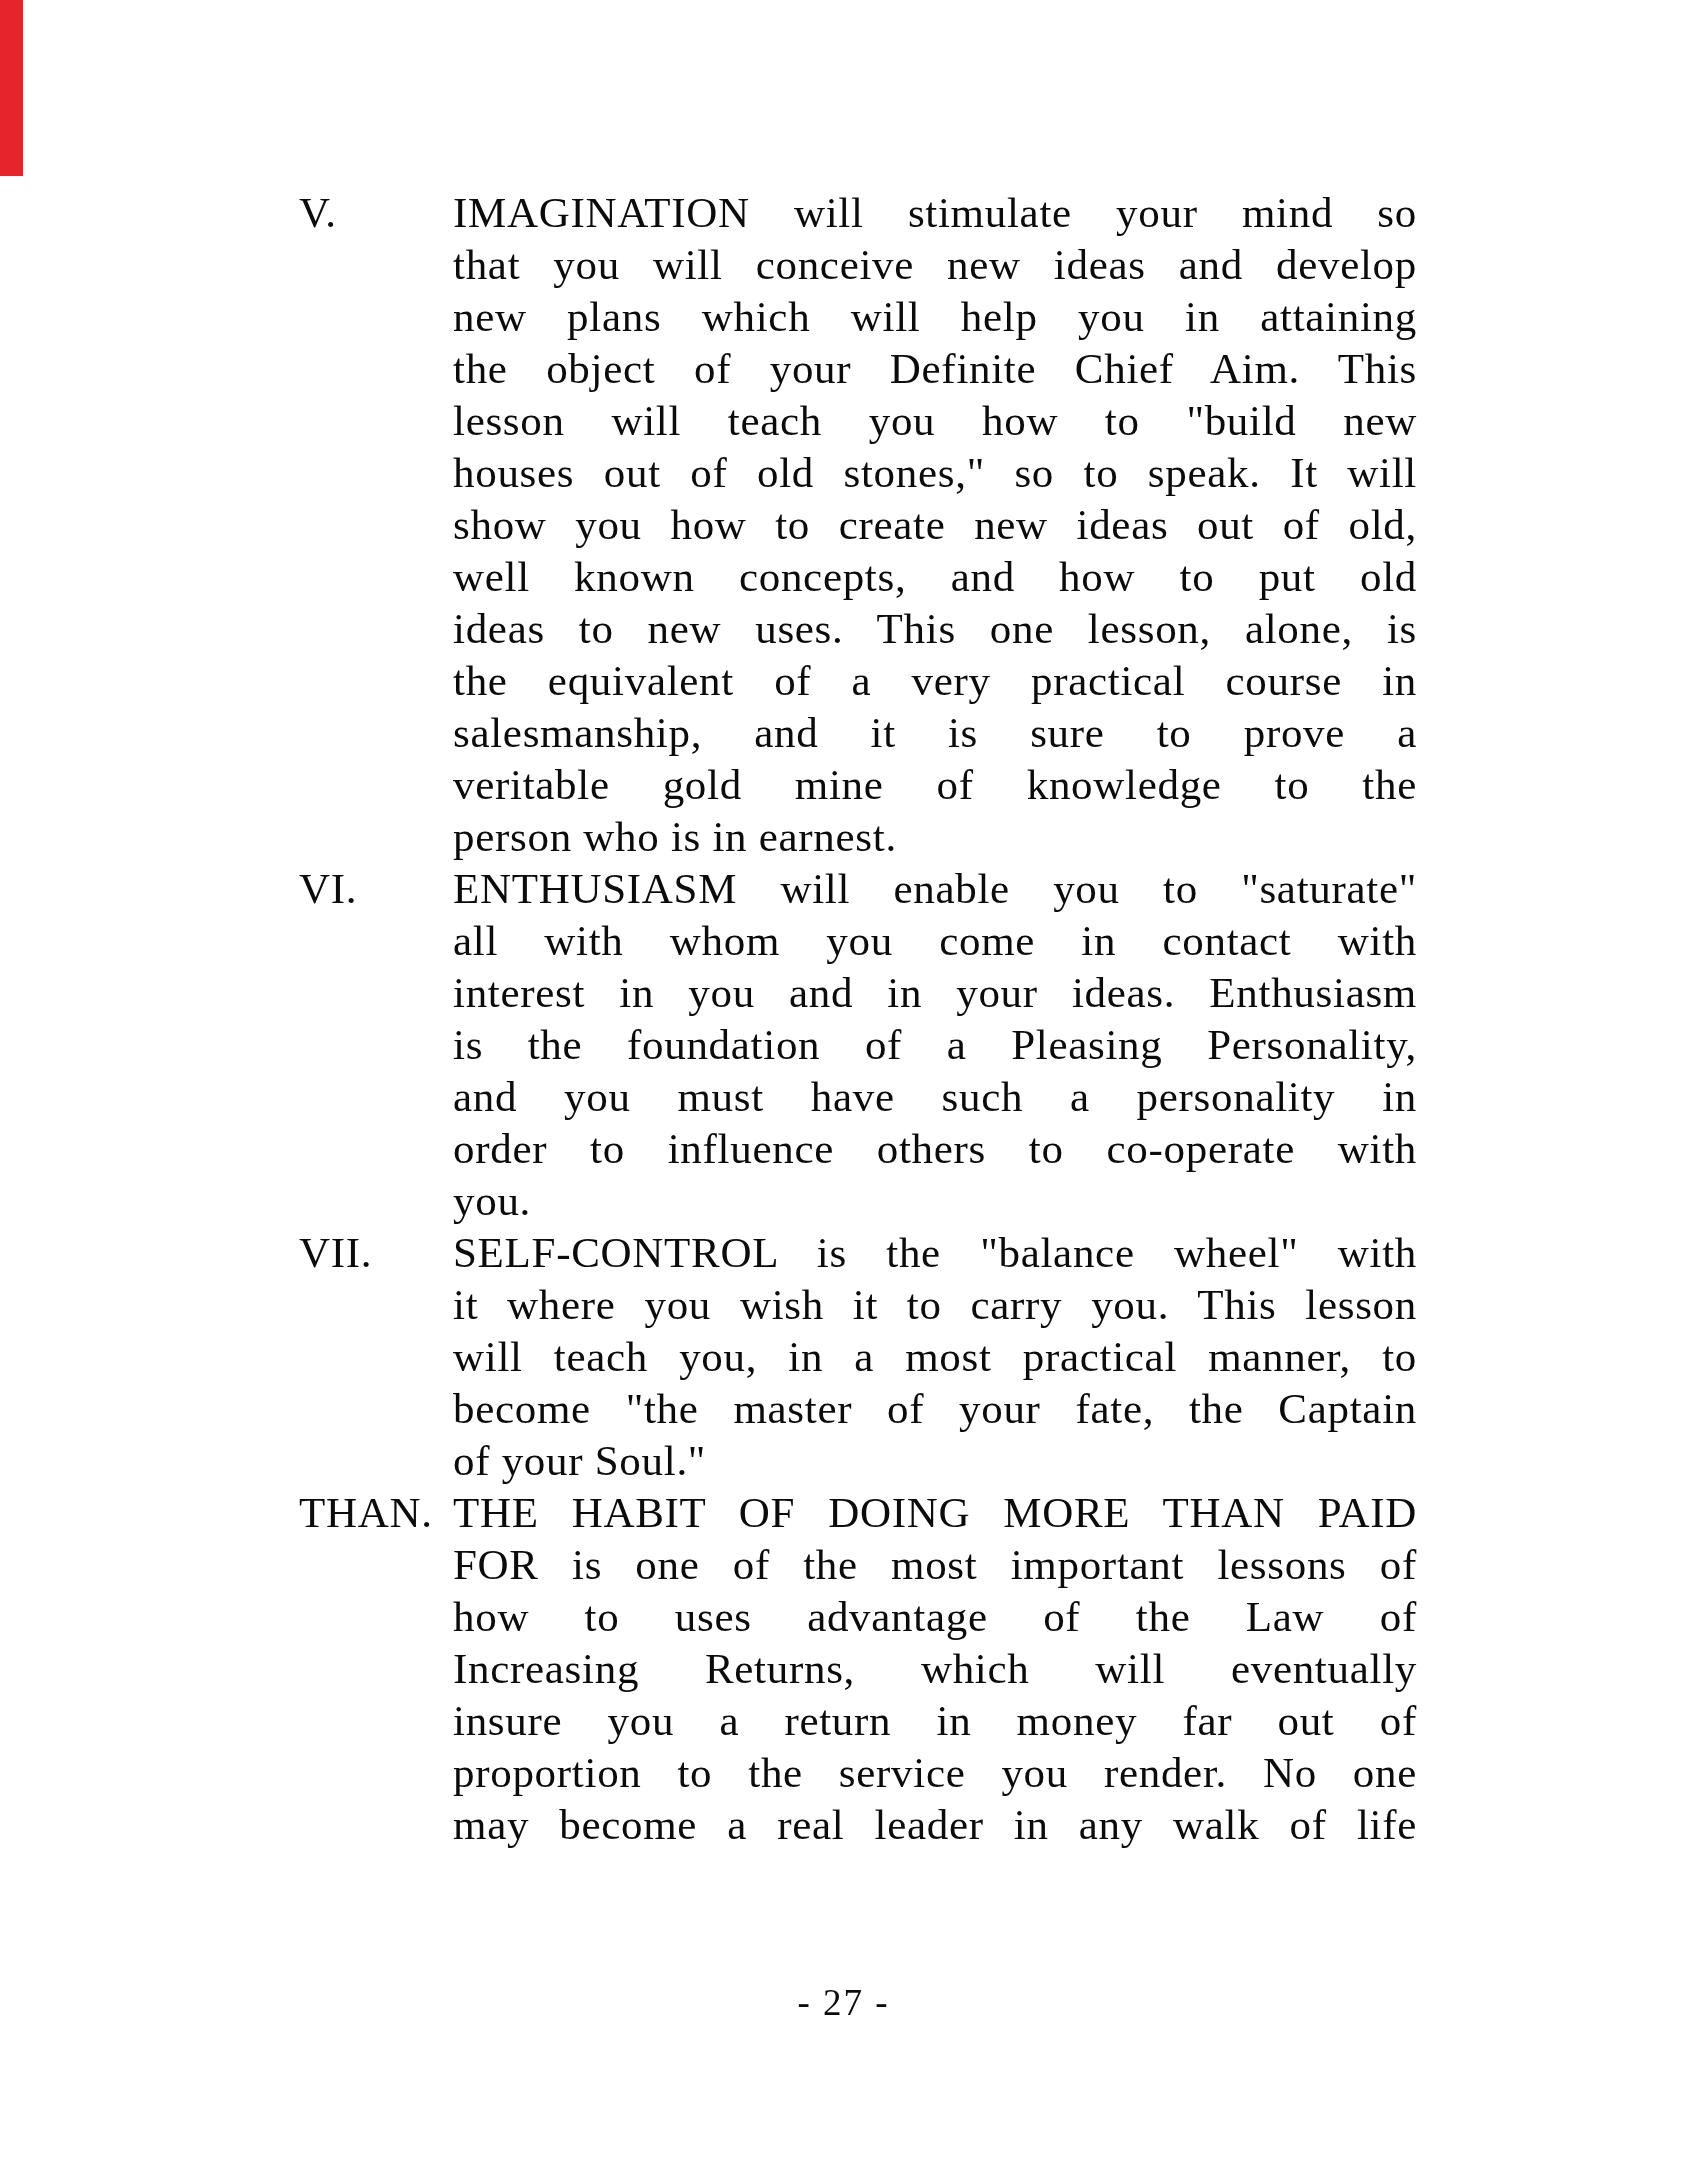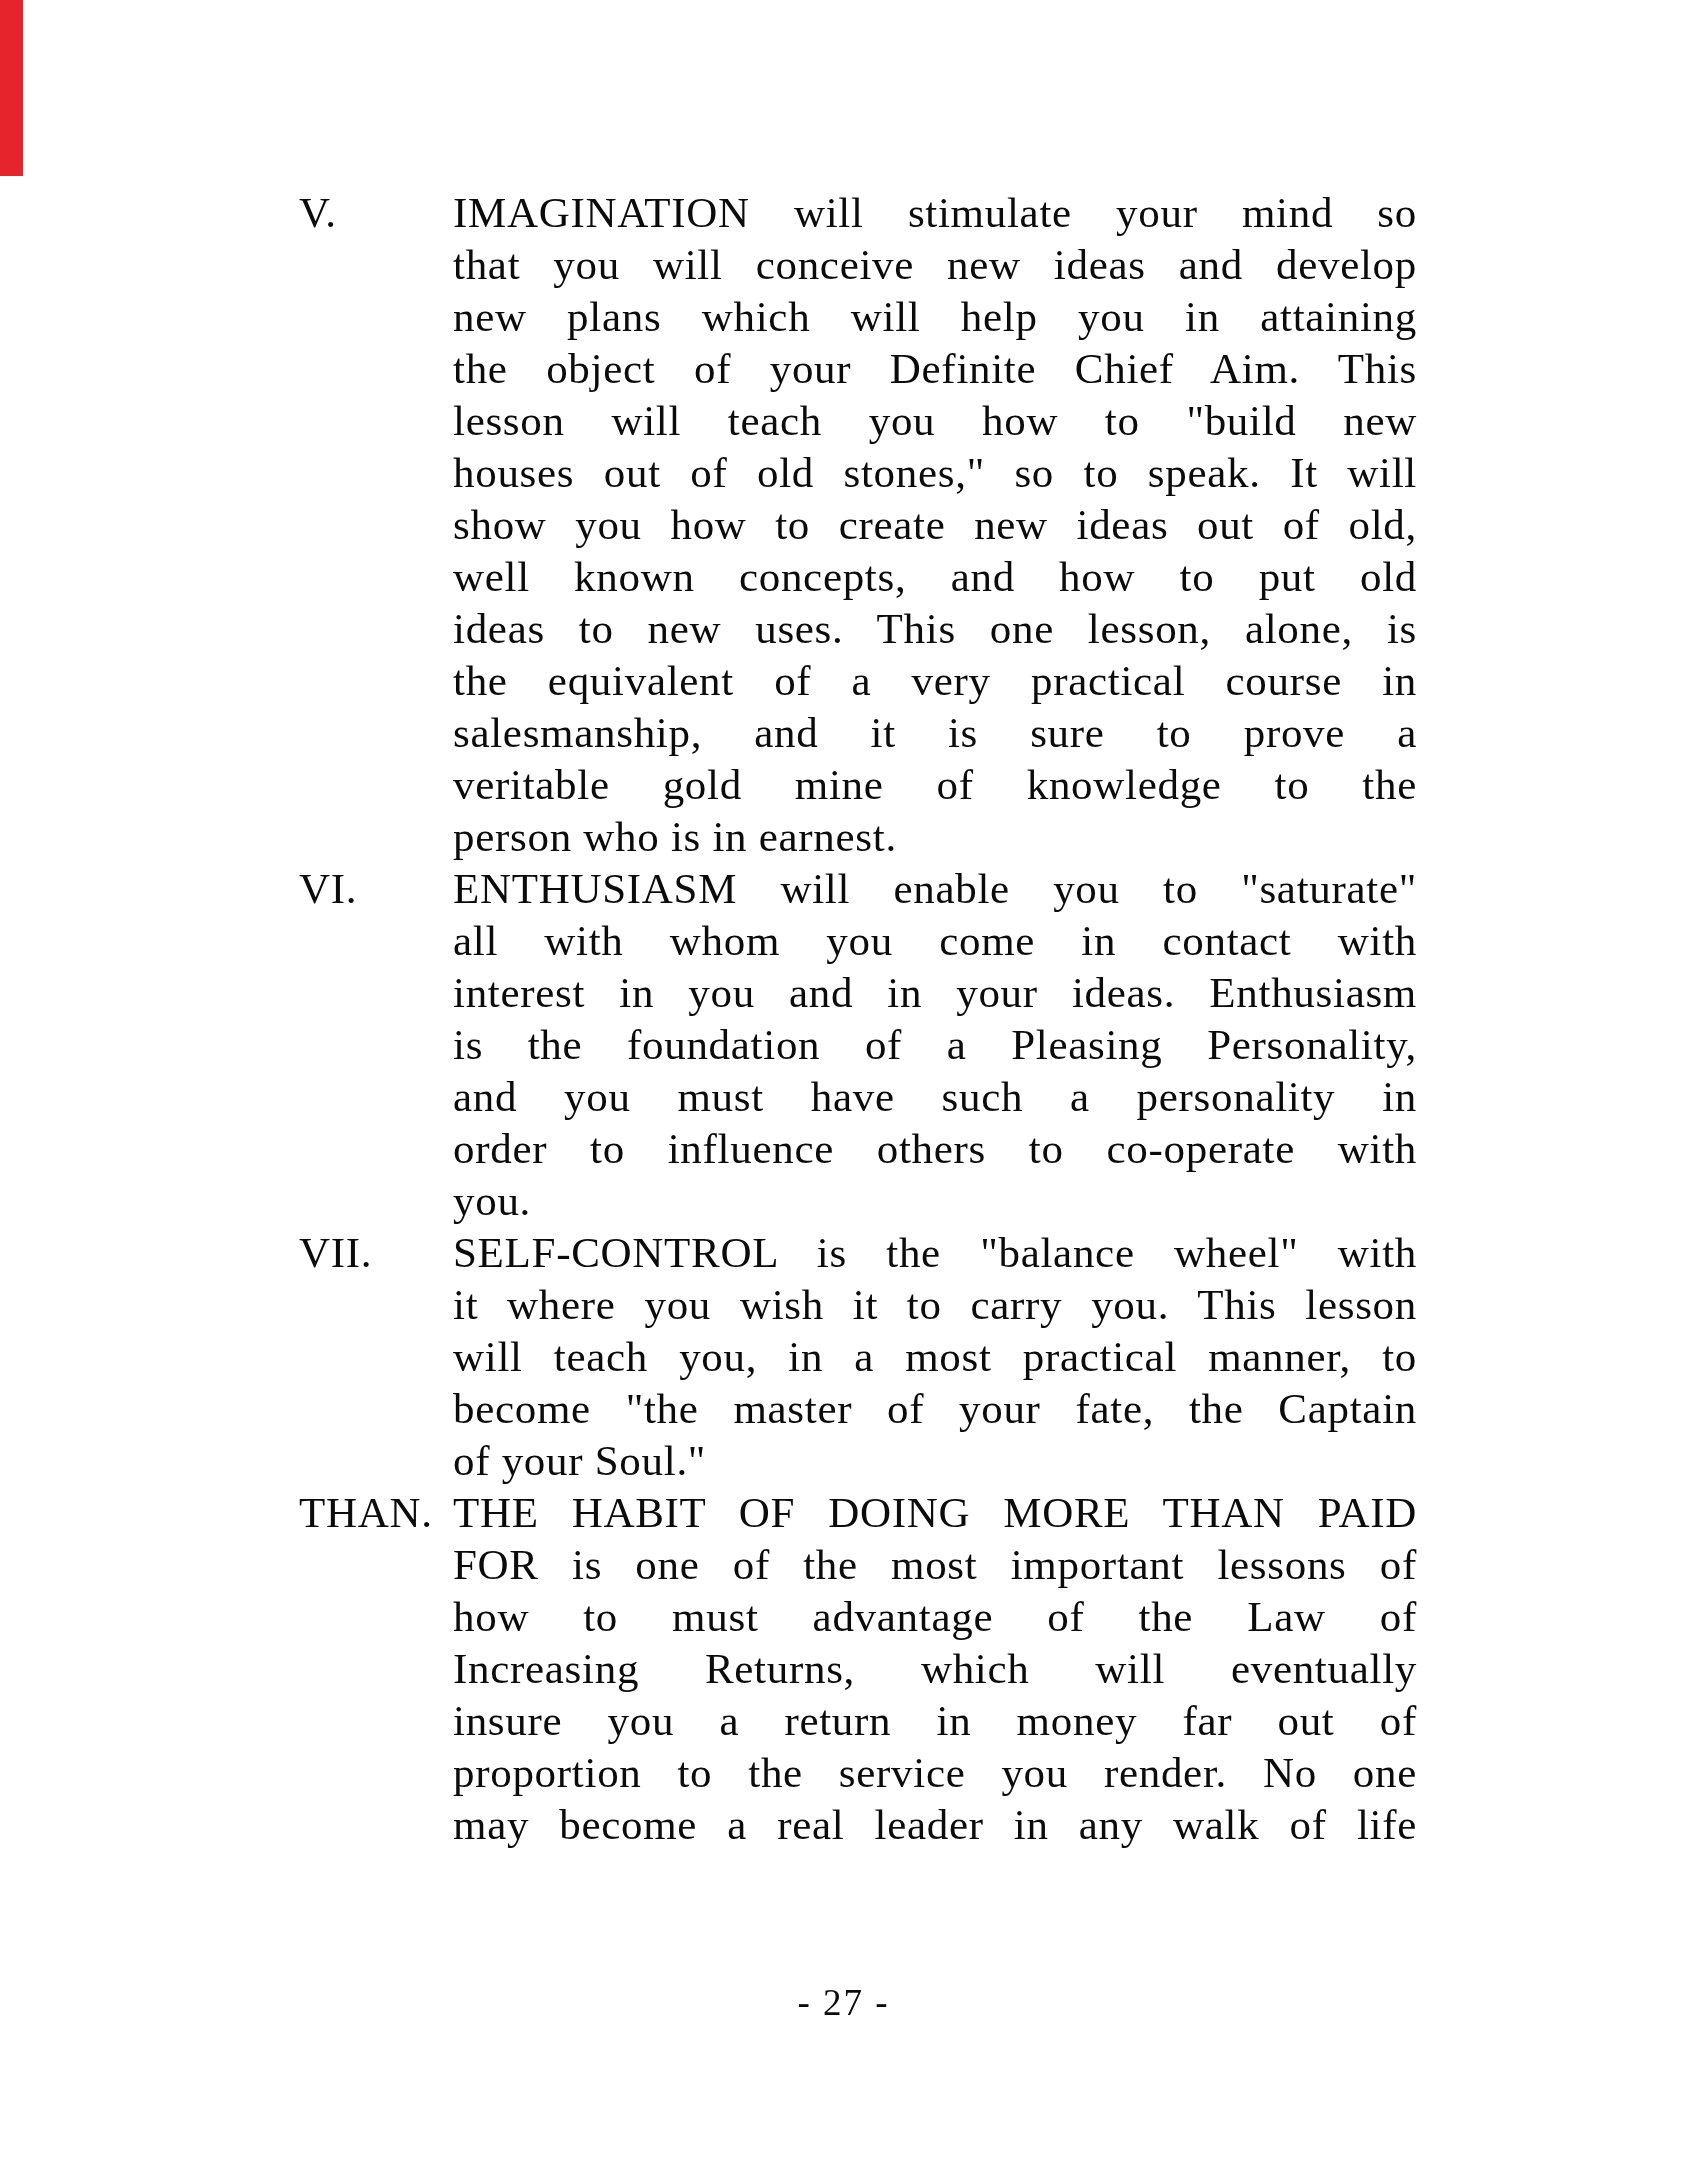--- a/index.html
+++ b/index.html
@@ -116,21 +116,21 @@
           <div class="line j">will teach you, in a most practical manner, to</div>
           <div class="line j">become "the master of your fate, the Captain</div>
           <div class="line">of your Soul."</div>
         </div>
       </div>
       <div class="list-item">
         <div class="numeral">THAN.</div>
         <div class="lines">
           <div class="line j">THE HABIT OF DOING MORE THAN PAID</div>
           <div class="line j">FOR is one of the most important lessons of</div>
-          <div class="line j">how to must advantage of the Law of</div>
+          <div class="line j">how to uses advantage of the Law of</div>
           <div class="line j">Increasing Returns, which will eventually</div>
           <div class="line j">insure you a return in money far out of</div>
           <div class="line j">proportion to the service you render. No one</div>
           <div class="line j">may become a real leader in any walk of life</div>
         </div>
       </div>
     </main>
   <footer class="page-number">- 27 -</footer>
 </div>
 

